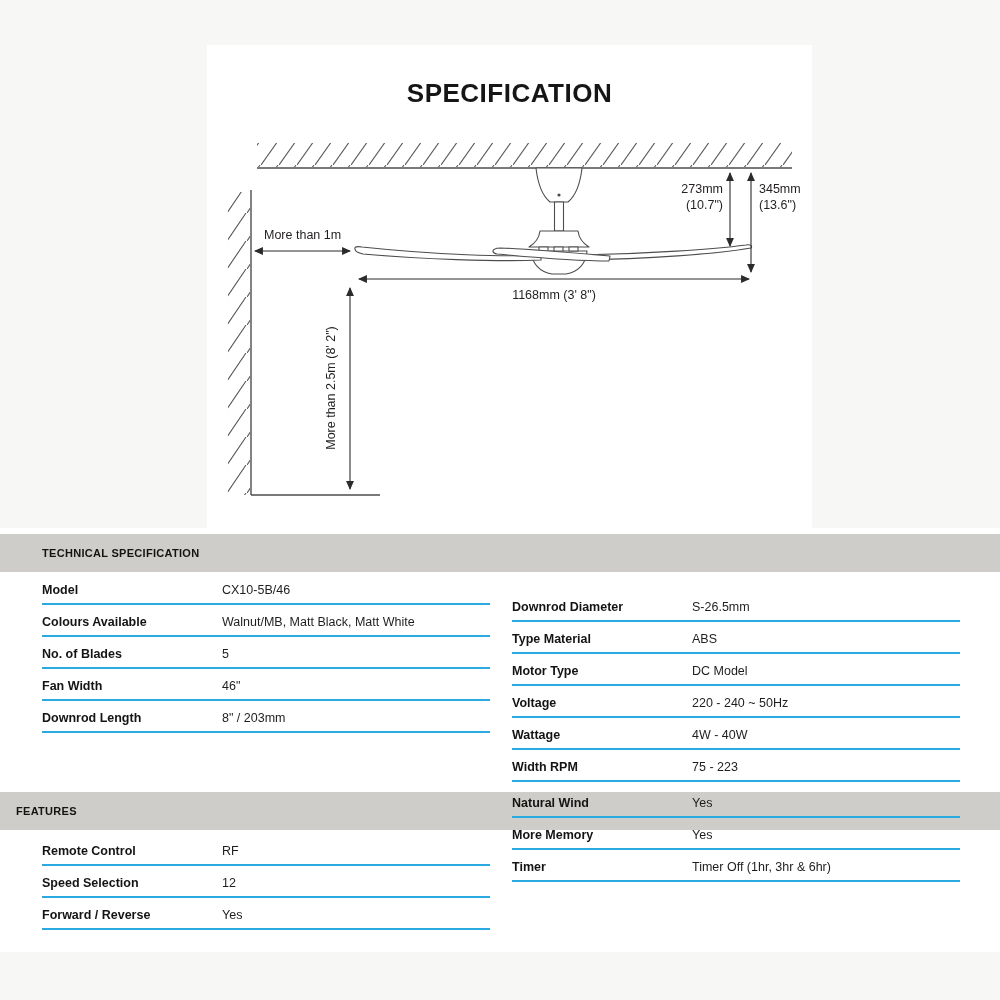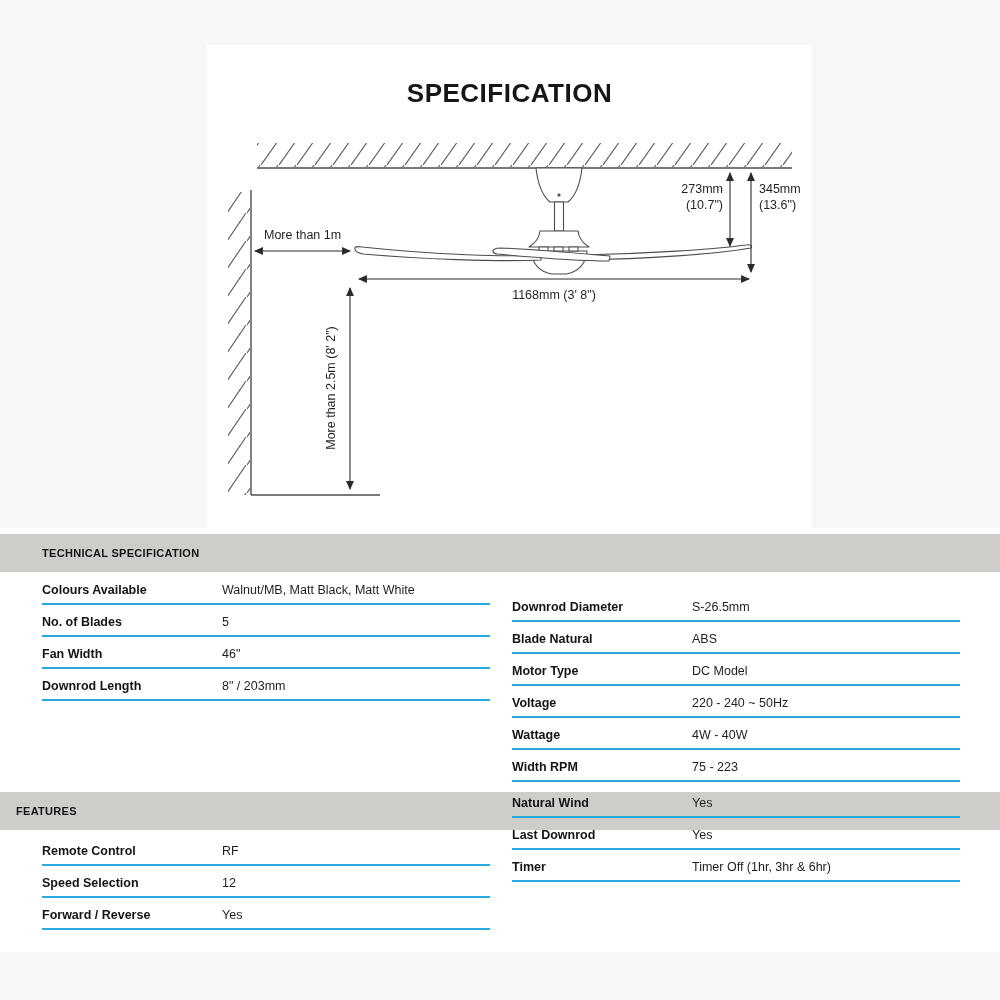--- a/index.html
+++ b/index.html
@@ -152,20 +152,24 @@
   </section>
 
   <div class="tables-band"></div>
 
   <section class="section-bar bar-tech">
     <span>TECHNICAL SPECIFICATION</span>
   </section>
 
   <div class="spec-col col-tech-left">
     <div class="spec-row">
+      <div class="row-label">Model</div>
+      <div class="row-value">CX10-5B/46</div>
+    </div>
+    <div class="spec-row">
       <div class="row-label">Colours Available</div>
       <div class="row-value">Walnut/MB, Matt Black, Matt White</div>
     </div>
     <div class="spec-row">
       <div class="row-label">No. of Blades</div>
       <div class="row-value">5</div>
     </div>
     <div class="spec-row">
       <div class="row-label">Fan Width</div>
       <div class="row-value">46"</div>
@@ -175,21 +179,21 @@
       <div class="row-value">8" / 203mm</div>
     </div>
   </div>
 
   <div class="spec-col col-tech-right">
     <div class="spec-row">
       <div class="row-label">Downrod Diameter</div>
       <div class="row-value">S-26.5mm</div>
     </div>
     <div class="spec-row">
-      <div class="row-label">Blade Natural</div>
+      <div class="row-label">Type Material</div>
       <div class="row-value">ABS</div>
     </div>
     <div class="spec-row">
       <div class="row-label">Motor Type</div>
       <div class="row-value">DC Model</div>
     </div>
     <div class="spec-row">
       <div class="row-label">Voltage</div>
       <div class="row-value">220 - 240 ~ 50Hz</div>
     </div>
@@ -221,21 +225,21 @@
       <div class="row-value">Yes</div>
     </div>
   </div>
 
   <div class="spec-col col-feat-right">
     <div class="spec-row">
       <div class="row-label">Natural Wind</div>
       <div class="row-value">Yes</div>
     </div>
     <div class="spec-row">
-      <div class="row-label">Last Downrod</div>
+      <div class="row-label">More Memory</div>
       <div class="row-value">Yes</div>
     </div>
     <div class="spec-row">
       <div class="row-label">Timer</div>
       <div class="row-value">Timer Off (1hr, 3hr &amp; 6hr)</div>
     </div>
   </div>
 
 </div>
 

